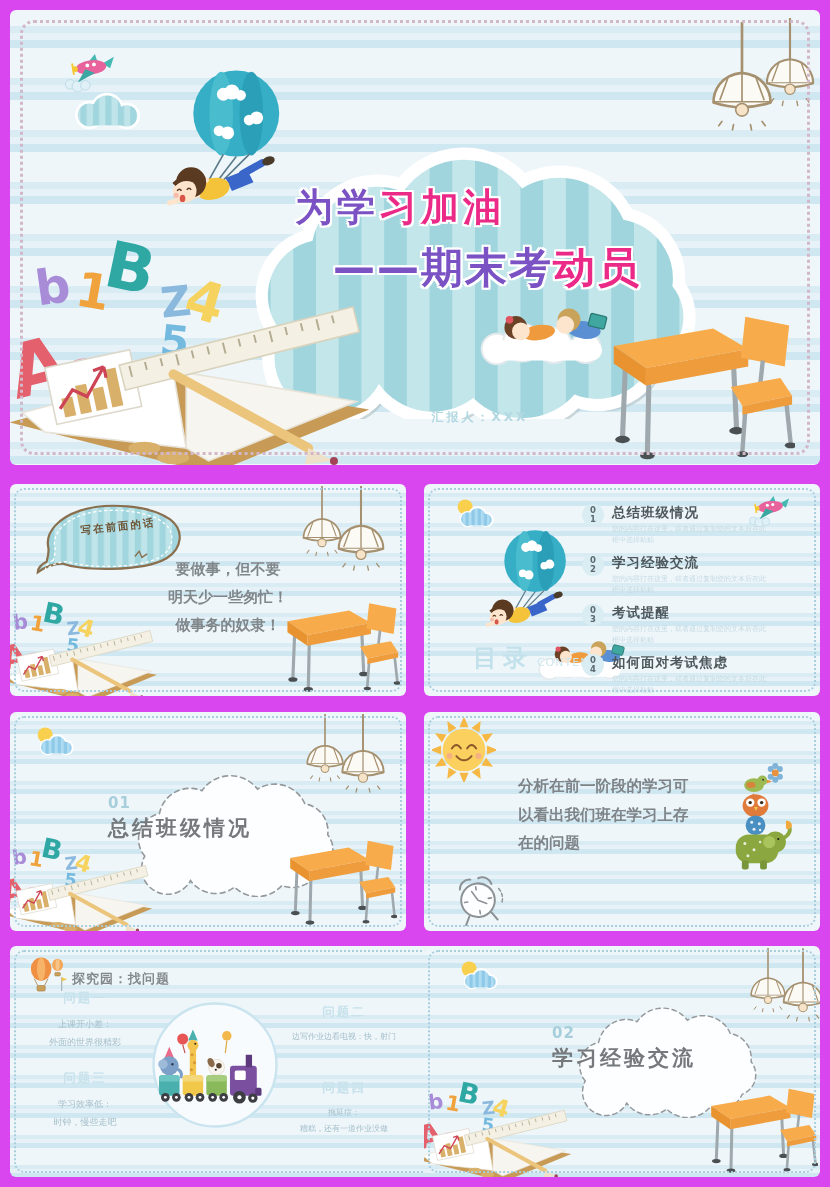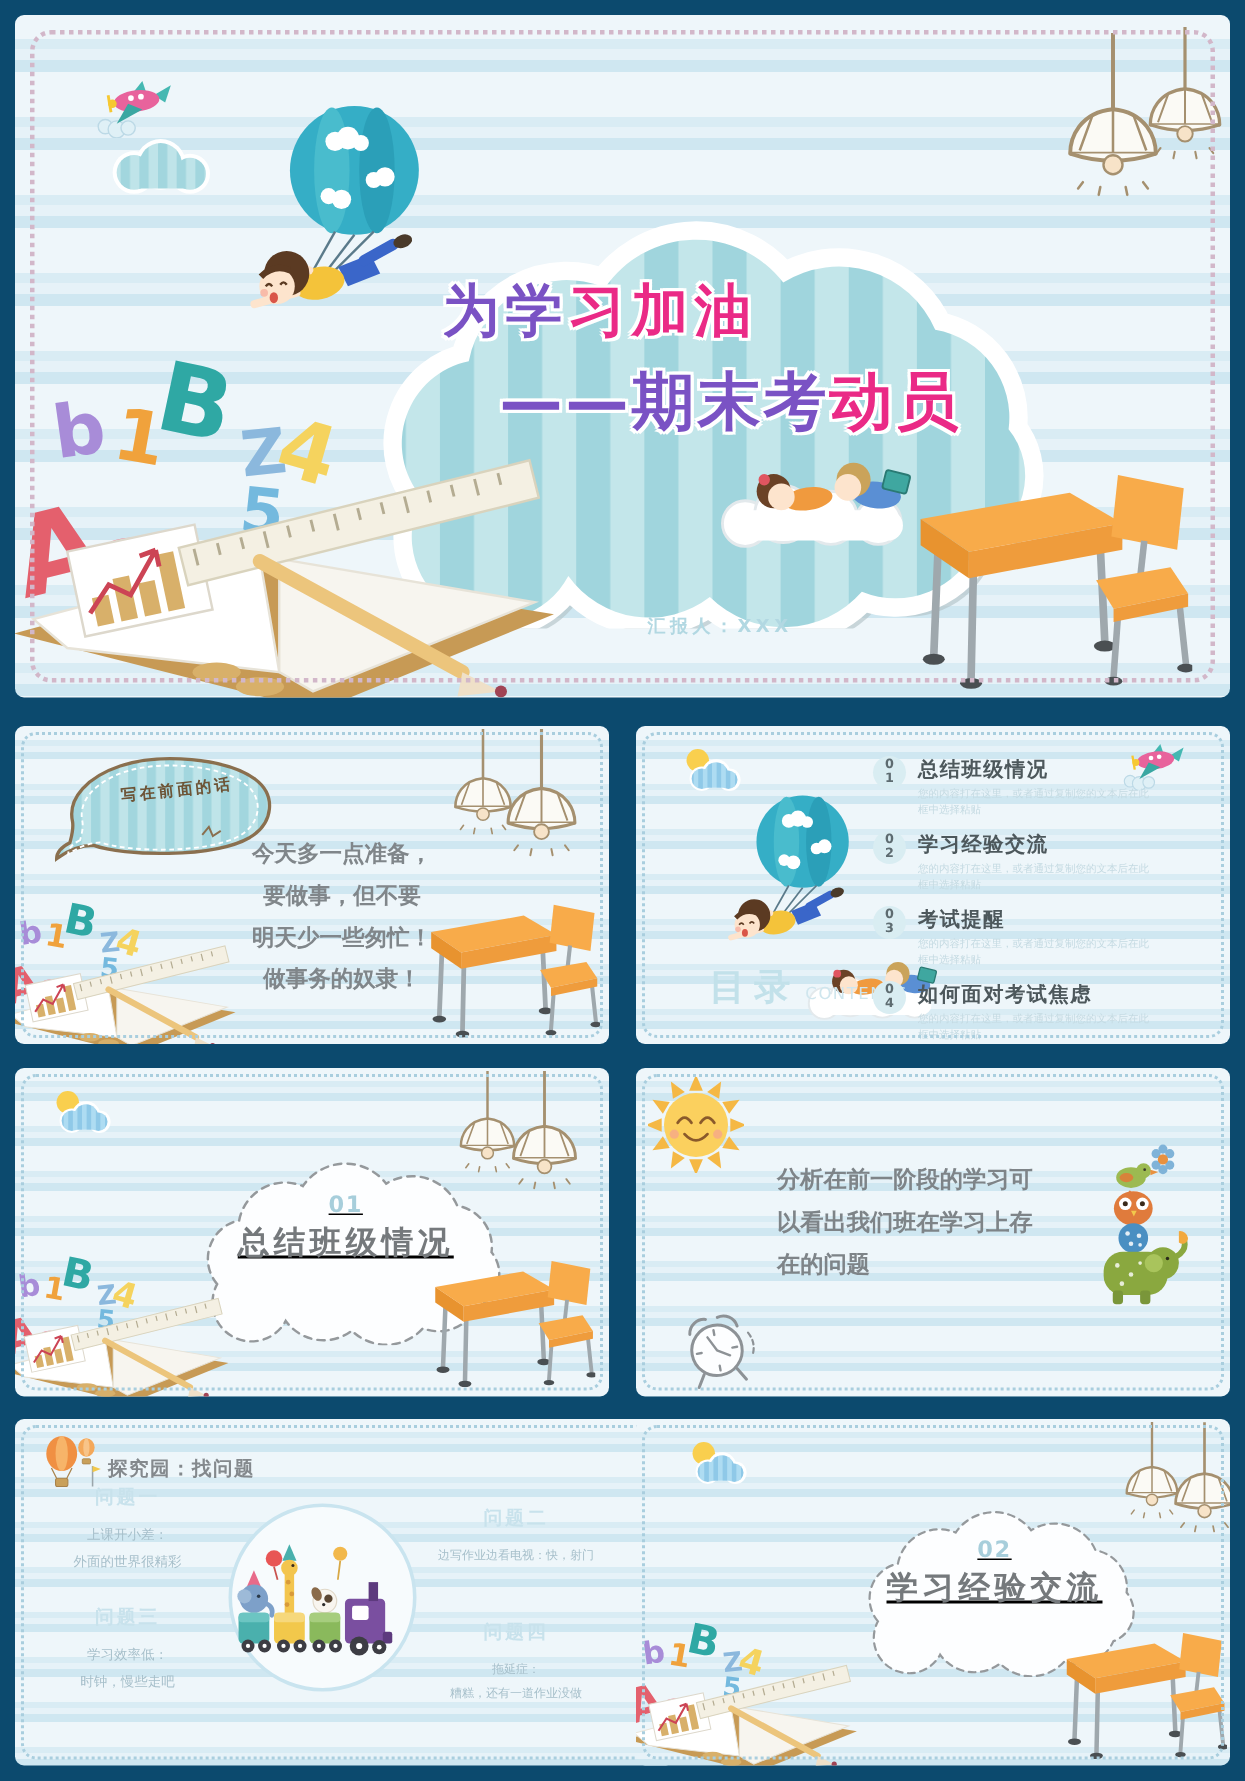--- a/index.html
+++ b/index.html
@@ -1,17 +1,17 @@
 <!DOCTYPE html>
 <html><head>
 <meta charset="utf-8">
 <style>
   html,body{margin:0;padding:0;background:#ffffff;}
   body{font-family:"DejaVu Sans","Liberation Sans",sans-serif;}
-  #page{position:relative;width:830px;height:1187px;background:#0c4a6e;overflow:hidden;}
+  #page{position:relative;width:830px;height:1187px;background:#d946ef;overflow:hidden;}
 
   .slide{position:absolute;overflow:hidden;border-radius:6px;
     background:repeating-linear-gradient(180deg,
       #eef6fa 0px,#eef6fa 9px,#d9ecf4 9px,#d9ecf4 13px,
       #e6f2f8 13px,#e6f2f8 17px,#cfe7f1 17px,#cfe7f1 22px,
       #eef6fa 22px,#eef6fa 30px);}
   .slide.cover{background:repeating-linear-gradient(180deg,
       #eef6fa 0px,#eef6fa 16px,#d9ecf4 16px,#d9ecf4 23px,
       #e6f2f8 23px,#e6f2f8 30px,#cfe7f1 30px,#cfe7f1 38px,
       #eef6fa 38px,#eef6fa 52px);}
@@ -42,21 +42,21 @@
   .toc-circle{flex:0 0 auto;width:22px;height:22px;border-radius:50%;background:#d9edf2;
     color:#5d6b70;font-size:8.5px;font-weight:bold;line-height:1.05;
     display:flex;flex-direction:column;align-items:center;justify-content:center;}
   .toc-label{font-size:13.5px;font-weight:bold;color:#4d585c;letter-spacing:1px;}
   .toc-desc{font-size:7px;color:#c4dae2;line-height:1.5;margin-top:2px;max-width:155px;}
   .dir{position:absolute;left:20px;top:158px;width:190px;text-align:center;white-space:nowrap;}
   .dir-title{font-size:24px;font-weight:bold;color:#c2e1ea;letter-spacing:6px;}
   .dir-sub{font-size:11px;color:#cfe6ee;letter-spacing:1px;margin-left:4px;}
 
   
-  .cloud-text{position:absolute;text-align:center;pointer-events:none;text-decoration:underline;}
+  .cloud-text{position:absolute;pointer-events:none;}
   .cloud-num{font-size:15px;font-weight:bold;color:#a7cedb;letter-spacing:1px;}
   .cloud-title{font-size:21px;font-weight:bold;color:#75797c;letter-spacing:3px;margin-top:2px;}
 
   
   .analysis-text{position:absolute;left:94px;top:60px;width:182px;
     font-size:15.5px;font-weight:bold;color:#7e8488;line-height:1.85;}
 
   
   .prob-header{position:absolute;left:62px;top:24px;font-size:13px;font-weight:bold;
     color:#84898d;letter-spacing:1px;}
@@ -456,21 +456,20 @@
       <path d="M112,66 l5,-6 l3,7 l6,-4" fill="none" stroke="#8a6f4e" stroke-width="1.5"></path>
     </svg>
     <div class="bubble-label">写在前面的话</div>
     <svg class="deco" style="left:288px;top:2px;width:48px;height:82px;">
         <use href="#sym-lamp"></use>
       </svg>
     <svg class="deco" style="left:322px;top:2px;width:58px;height:99px;">
         <use href="#sym-lamp"></use>
       </svg>
     <div class="preface-text">
-      <div>今天多一点准备，</div>
       <div>要做事，但不要</div>
       <div>明天少一些匆忙！</div>
       <div>做事务的奴隶！</div>
     </div>
     <svg class="deco" style="left:-10px;bottom:-8px;width:160px;height:111px;">
         <use href="#sym-book"></use>
       </svg>
     <svg class="deco" style="left:272px;bottom:2px;width:118px;height:100px;">
         <use href="#sym-deskchair"></use>
       </svg>

